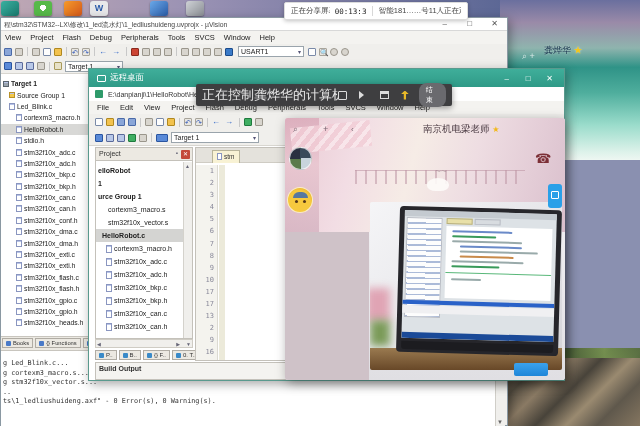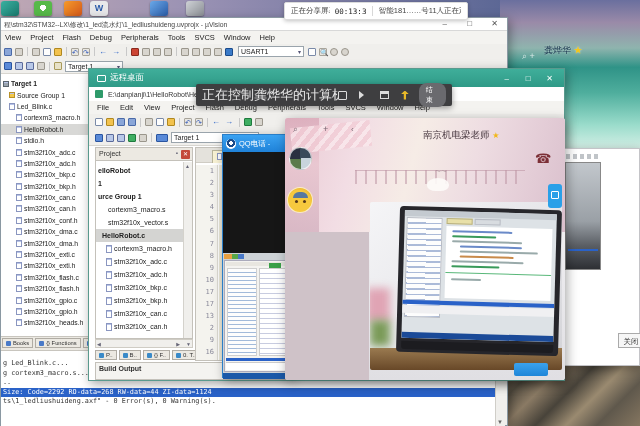--- a/index.html
+++ b/index.html
@@ -281,22 +281,22 @@
           <span>{} Functions</span>
         </span><span class="mtab">
           <span class="dot" style="background:#4a7ac8"></span>
           <span>0. Te</span>
         </span></div>
 
     <div class="abs" style="left:0;top:332px;width:494px;height:76px;background:#fff;border-top:1px solid #c8c5be;padding-top:8px">
 
     <div class="bline plain"><span>g Led_Blink.c...</span></div>
         <div class="bline plain"><span>g cortexm3_macro.s...</span></div>
+        <div class="bline plain"><span>g stm32f10x_vector.s...</span></div>
         <div class="bline plain"><span>..</span></div>
-        <div class="bline sel"><span>Size: Code=2292 RO-data=268 RW-data=44 ZI-data=1124</span></div>
         <div class="bline plain"><span>ts\1_ledliushuideng.axf" - 0 Error(s), 0 Warning(s).</span></div>
       </div>
 
     <div class="abs" style="left:494px;top:332px;width:10px;height:76px;background:#f0efec;border-left:1px solid #d0cec8">
       <div class="abs" style="left:1px;top:2px;width:7px;height:26px;background:#cfccc4;border:1px solid #b0ada4"></div>
       <div class="abs" style="left:1px;bottom:1px;font-size:6px;color:#666">▼</div>
     </div>
 
   </div>
 
@@ -468,66 +468,37 @@
 
   <div class="abs" style="left:196px;top:84px;width:256px;height:22px;background:#3e3e40;border-radius:2px;box-shadow:0 2px 6px rgba(0,0,0,.4);z-index:6;display:flex;align-items:center;padding:0 6px">
     <span class="nw" style="color:#e8e8e8;font-size:13px">正在控制龚烨华的计算机</span>
     <span style="margin-left:auto;display:inline-block;width:9px;height:9px;border:1px solid #ddd;border-radius:1px"></span>
     <span style="margin-left:12px;width:0;height:0;border:4px solid transparent;border-right:5px solid #ddd;transform:rotate(180deg)"></span>
     <span style="margin-left:12px;display:inline-block;width:10px;height:8px;border:1px solid #ddd;border-top-width:3px"></span>
     <span style="margin-left:12px;display:inline-block;width:8px;height:9px;background:#e8b828;clip-path:polygon(50% 0,100% 40%,65% 40%,65% 100%,35% 100%,35% 40%,0 40%)"></span>
     <span style="margin-left:10px;background:#6a6a6e;color:#fff;font-size:7px;border-radius:8px;padding:2px 7px">结束</span>
   </div>
 
-  <div class="win" style="left:222px;top:134px;width:70px;height:244px;border:1px solid #2a7ec8;z-index:4;background:#141414">
-    <div class="abs nw" style="left:0;top:0;width:100%;height:17px;background:linear-gradient(180deg,#3aa2f2,#1f82d8);display:flex;align-items:center;padding-left:3px">
-      <span style="width:10px;height:10px;border-radius:50%;background:radial-gradient(circle at 50% 40%,#fff 0 2px,#1a4a8a 2px 4px,#fff 4px);margin-right:3px;flex:none"></span>
-      <span style="color:#fff;font-size:7.5px">QQ电话 -</span>
-    </div>
-    <div class="abs" style="left:0;top:17px;width:100%;height:101px;background:#161616"></div>
-
-    <div class="abs" style="left:0;top:118px;width:100%;height:126px;background:#cdd2d6;overflow:hidden">
-      <div class="abs" style="left:1px;top:1px;width:66px;height:5px;background:linear-gradient(90deg,#e8a040 0 8px,#58a848 8px 14px,#4878c8 14px 20px,#cdd2d6 20px)"></div>
-      <div class="abs" style="left:1px;top:7px;width:66px;height:112px;background:#f4f3f0;border:1px solid #aab">
-        <div class="abs" style="left:1px;top:1px;width:62px;height:4px;background:#e8e6e0"></div>
-        <div class="abs" style="left:44px;top:2px;width:12px;height:7px;background:#3aa048"></div>
-        <div class="abs" style="left:2px;top:7px;width:30px;height:88px;background:#fff;border:1px solid #ccc;
-          background-image:repeating-linear-gradient(180deg,#fff 0 3px,#9ab4d8 3px 4px);opacity:.9"></div>
-        <div class="abs" style="left:34px;top:7px;width:28px;height:88px;background:#fff;border:1px solid #ccc;
-          background-image:repeating-linear-gradient(180deg,#fff 0 4px,#c8cce0 4px 5px)"></div>
-        <div class="abs" style="left:1px;top:97px;width:62px;height:3px;background:#2a62c8"></div>
-        <div class="abs" style="left:1px;top:101px;width:62px;height:8px;background:#fff;border-top:1px solid #ccc"></div>
-      </div>
-      <div class="abs" style="left:0;top:120px;width:100%;height:6px;background:#1a58a8"></div>
-    </div>
-  </div>
-
-  <div class="win" style="left:560px;top:148px;width:80px;height:218px;background:#fff;border:1px solid #c4c4c8;z-index:4">
-    <div class="abs" style="left:5px;top:5px;width:34px;height:5px;background:repeating-linear-gradient(90deg,#c0c4c8 0 4px,#fff 4px 7px)"></div>
-    <div class="abs" style="left:4px;top:13px;width:36px;height:108px;background:linear-gradient(180deg,#c2c7cc 0%,#9aa0a6 55%,#5a5e64 78%,#2e3034 100%);border:1px solid #888">
-      <div class="abs" style="left:2px;bottom:18px;width:30px;height:2px;background:#2a62c8"></div>
-    </div>
-    <div class="abs nw" style="left:57px;top:184px;width:26px;height:15px;background:#f6f6f6;border:1px solid #aaa;font-size:7.5px;text-align:center;padding-top:3px;color:#333">关闭</div>
-  </div>
+
 
   <div class="abs" style="left:285px;top:118px;width:280px;height:262px;z-index:5;border-radius:3px;overflow:hidden;box-shadow:2px 3px 12px rgba(0,0,0,.35);background:#efe2e8">
 
     <div class="abs" style="left:0;top:0;width:100%;height:114px;background:linear-gradient(105deg,#e9c9d2 0%,#f2dde4 25%,#f6ece6 45%,#eedde2 65%,#e3ccd6 85%,#d9bfcc 100%)">
       <div class="abs" style="left:0;top:0;width:34px;height:114px;background:linear-gradient(180deg,#d9a8b8,#e8c4ce 40%,#d4b2c0);opacity:.8"></div>
       <div class="abs" style="left:6px;top:6px;width:80px;height:26px;background:repeating-linear-gradient(135deg,#f2cdd6 0 5px,#fae8ec 5px 9px);transform:rotate(-6deg);opacity:.8"></div>
       <div class="abs" style="left:70px;top:52px;width:170px;height:14px;background:repeating-linear-gradient(90deg,rgba(190,150,165,.55) 0 2px,transparent 2px 10px);border-top:1px solid rgba(190,150,165,.6)"></div>
       <div class="abs" style="left:142px;top:60px;width:22px;height:13px;background:#fdfbf8;border-radius:50% 50% 40% 40%;opacity:.9"></div>
       <div class="abs" style="left:150px;top:48px;width:130px;height:40px;color:rgba(120,100,110,.35);font-size:10px;font-style:italic">~~</div>
     </div>
 
     <div class="abs nw" style="left:8px;top:6px;color:#7a6a74;font-size:9px">⌕</div>
     <div class="abs nw" style="left:38px;top:6px;color:#7a6a74;font-size:9px">+</div>
     <div class="abs nw" style="left:66px;top:7px;color:#7a6a74;font-size:8px">‹</div>
 
-    <div class="abs nw" style="left:138px;top:11px;font-size:9.5px;color:#4a3a42">
+    <div class="abs nw" style="left:138px;top:5px;font-size:9.5px;color:#4a3a42">
       <span>南京机电梁老师</span> <span style="color:#f2b818;font-size:8px">★</span>
     </div>
 
     <div class="abs" style="left:250px;top:33px;font-size:13px;color:#7c2f36;font-family:'DejaVu Sans',sans-serif">☎</div>
 
     <div class="abs" style="left:4px;top:29px;width:23px;height:23px;border-radius:50%;border:1px solid rgba(255,255,255,.7);background:conic-gradient(#3a4a5a 0 25%,#c8d4dc 25% 50%,#5a7a4a 50% 75%,#2a3040 75%)"></div>
     <div class="abs" style="left:2px;top:69px;width:26px;height:26px;border-radius:50%;border:1px solid rgba(255,255,255,.7);background:radial-gradient(circle at 45% 60%,#f6c93e 0 60%,#d89a26 100%)">
       <div class="abs" style="left:5px;top:4px;width:15px;height:6px;border-radius:6px 6px 0 0;background:#3a6ab0;opacity:.85"></div>
       <div class="abs" style="left:7px;top:12px;width:3px;height:3px;border-radius:50%;background:#54381a"></div>
       <div class="abs" style="left:15px;top:12px;width:3px;height:3px;border-radius:50%;background:#54381a"></div>

